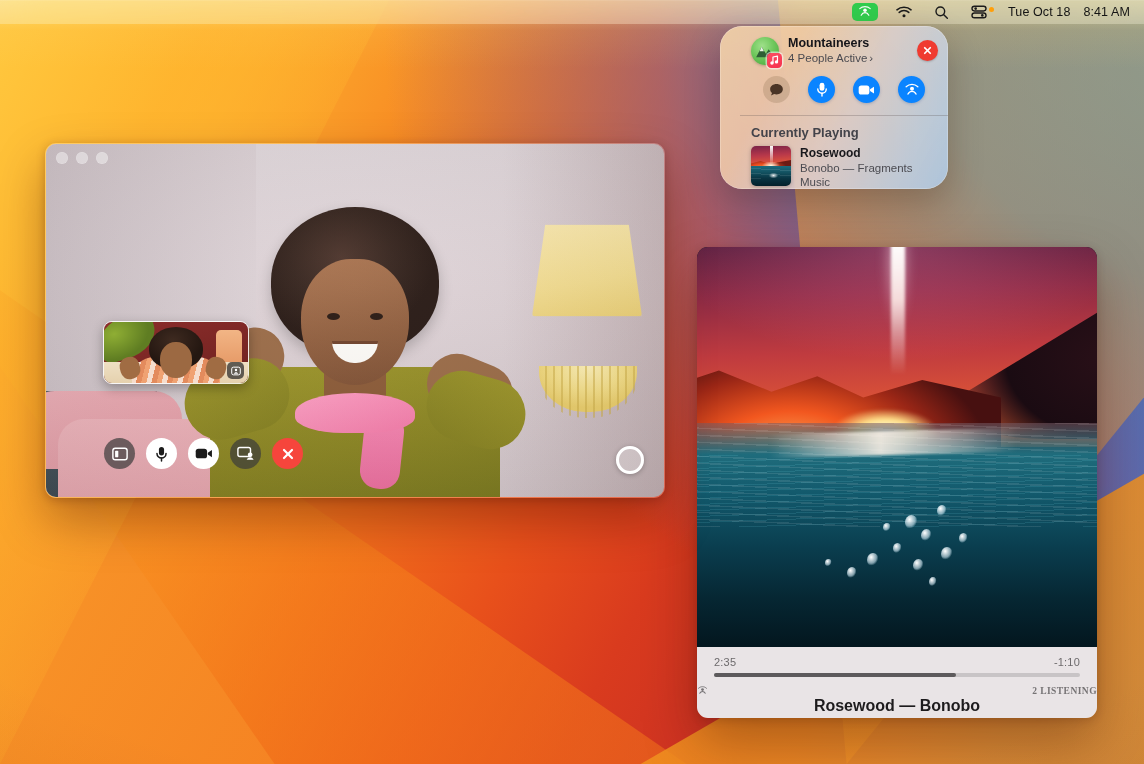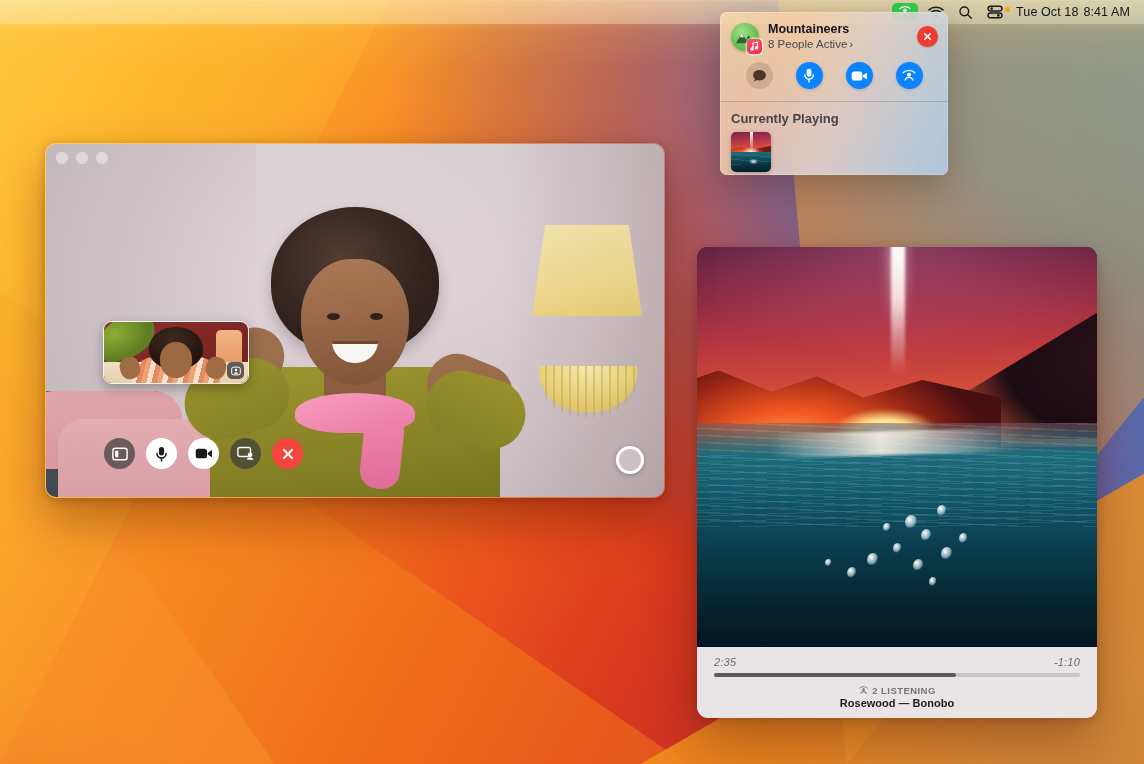--- a/index.html
+++ b/index.html
@@ -53,21 +53,21 @@
     background:linear-gradient(180deg, rgba(255,235,160,.55) 0%, rgba(255,210,110,.12) 4%, rgba(255,255,255,0) 9%);
   }
   .wp-vign { background:radial-gradient(130% 110% at 50% 45%, rgba(0,0,0,0) 55%, rgba(90,20,0,.18) 100%); }
 
   
   #menubar {
     position:absolute; top:0; left:0; right:0; height:24px;
     background:rgba(250,248,240,.30);
     backdrop-filter:blur(28px) saturate(140%);
     display:flex; align-items:center; justify-content:flex-end;
-    padding-right:11px; gap:0px; z-index:50;
+    padding-right:11px; gap:8px; z-index:50;
     box-shadow:0 .5px 0 rgba(255,255,255,.18) inset;
   }
   .mb-item {
     height:20px; display:flex; align-items:center; justify-content:center;
     padding:0 7px; color:#1b1b1b; position:relative;
   }
   #mb-shareplay {
     background:#31cc4d; border-radius:5px; padding:0 6px; height:18px; margin-right:3px;
   }
   .mb-time { font-size:12.5px; letter-spacing:.1px; color:#141414; padding:0 3px 0 5px; }
@@ -225,25 +225,26 @@
   .ft-btn.red   { background:#f6453c; }
 
   #ft-ring {
     position:absolute; right:20px; bottom:23px; width:28px; height:28px; border-radius:50%;
     background:rgba(255,255,255,.25); border:3.5px solid #ffffff; z-index:30; cursor:pointer;
     box-shadow:0 1px 5px rgba(0,0,0,.25);
   }
 
   
   #shareplay {
-    position:absolute; left:720px; top:12px; width:228px; height:163px;
-    border-radius:7px; z-index:60; overflow:hidden;
+    position:absolute; left:720px; top:26px; width:228px; height:163px;
+    border-radius:22px; z-index:60; overflow:hidden;
     background:linear-gradient(118deg, rgba(255,226,175,.80) 0%, rgba(250,215,175,.80) 26%, rgba(226,216,218,.82) 56%, rgba(196,214,236,.82) 82%, rgba(176,206,238,.84) 100%);
     backdrop-filter:blur(34px) saturate(160%);
     box-shadow:0 14px 34px rgba(50,20,0,.26), 0 0 0 .5px rgba(255,255,255,.45) inset;
+    padding-left:20px;
   }
   #sp-head { display:flex; align-items:center; padding:10px 10px 0 11px; gap:9px; }
   #sp-appicon {
     width:28px; height:28px; border-radius:50%; position:relative; flex:0 0 auto;
     background:radial-gradient(70% 70% at 40% 32%, #9fe08a 0%, #72c95f 55%, #54b246 100%);
     box-shadow:0 1px 3px rgba(0,0,0,.22);
   }
   #sp-badge {
     position:absolute; right:-3px; bottom:-3px; width:15px; height:15px; border-radius:4.5px;
     background:linear-gradient(160deg,#fc4f62,#f6304f);
@@ -329,29 +330,29 @@
     position:absolute; left:18%; top:46%; width:62%; height:6%;
     background:linear-gradient(90deg, rgba(255,255,255,0), rgba(255,245,235,.85) 45%, rgba(255,255,255,0));
     filter:blur(1.2px); transform:rotate(-1.5deg);
   }
   .bub { position:absolute; border-radius:50%; background:radial-gradient(60% 60% at 35% 30%, #ffffff, rgba(225,245,255,.55) 72%, rgba(190,230,250,0)); }
   #music-footer {
     position:absolute; left:0; bottom:0; width:100%; height:71px;
     background:#e9e4e6;
   }
   #m-times { display:flex; justify-content:space-between; padding:9px 17px 0; }
-  .m-time { font-size:11px; color:#6d6a6c; letter-spacing:.2px;font-style:italic; }
+  .m-time { font-size:11px; color:#6d6a6c; letter-spacing:.2px; }
   #m-progress { margin:5px 17px 0; height:4px; border-radius:2px; background:#c8c4c6; position:relative; cursor:pointer; }
   #m-progress-fill { position:absolute; left:0; top:0; height:100%; border-radius:2px; background:#5d5a5c; }
   #m-meta { text-align:center; margin-top:8px; }
   #m-listening {
     font-size:9.5px; font-weight:bold; letter-spacing:.45px; color:#767375;
-    display:flex; align-items:center; justify-content:center; gap:3px;
-  }
-  #m-nowplaying { font-size:11px; font-weight:bold; color:#1d1b1d; margin-top:1px; }
+    display:flex; align-items:center; justify-content:space-between; gap:3px;font-family:Liberation Serif, serif;
+  }
+  #m-nowplaying { font-size:16px; font-weight:bold; color:#1d1b1d; margin-top:1px; }
 </style>
 </head>
 <body>
 
 <div id="desktop">
   <div class="wp wp-base"></div>
   <div class="wp wp-blue"></div>
   <div class="wp wp-band3"></div>
   <div class="wp wp-band2"></div>
   <div class="wp wp-band1"></div>
@@ -513,21 +514,21 @@
           <path d="M3.3 8.6V2.2l5-1.1v6.2" fill="none" stroke="#ffffff" stroke-width="1.35" stroke-linecap="round" stroke-linejoin="round"></path>
           <circle cx="2.2" cy="8.8" r="1.9" fill="#ffffff"></circle>
           <circle cx="7.2" cy="7.6" r="1.9" fill="#ffffff"></circle>
         </svg>
       </span>
     </div>
 
     <div id="sp-titles">
       <div id="sp-title">Mountaineers</div>
       <div id="sp-sub">
-        <span>8 People Active</span>
+        <span>4 People Active</span>
         <span>›</span>
       </div>
     </div>
 
     <div id="sp-close">
       <svg width="11" height="11" viewBox="0 0 12 12">
         <line x1="3" y1="3" x2="9" y2="9" stroke="#ffffff" stroke-width="1.9" stroke-linecap="round"></line>
         <line x1="9" y1="3" x2="3" y2="9" stroke="#ffffff" stroke-width="1.9" stroke-linecap="round"></line>
       </svg>
     </div>
@@ -572,20 +573,25 @@
     <div id="sp-np-row">
       <div class="artwork" id="sp-art">
         <div class="art-sky"></div>
         <div class="art-beam"></div>
         <div class="art-ridge"></div>
         <div class="art-glow"></div>
         <div class="art-sea"></div>
         <div class="art-ripple"></div>
         <div class="art-foam"></div>
       </div>
+      <div id="sp-np-text">
+        <div id="sp-song">Rosewood</div>
+        <div id="sp-artist">Bonobo — Fragments</div>
+        <div id="sp-app">Music</div>
+      </div>
     </div>
   </div>
 </div>
 
 <div id="music">
 
   <div id="music-art">
     <div class="m-sky"></div>
     <div class="m-skyveil"></div>
     <div class="m-darkridgeR"></div>

